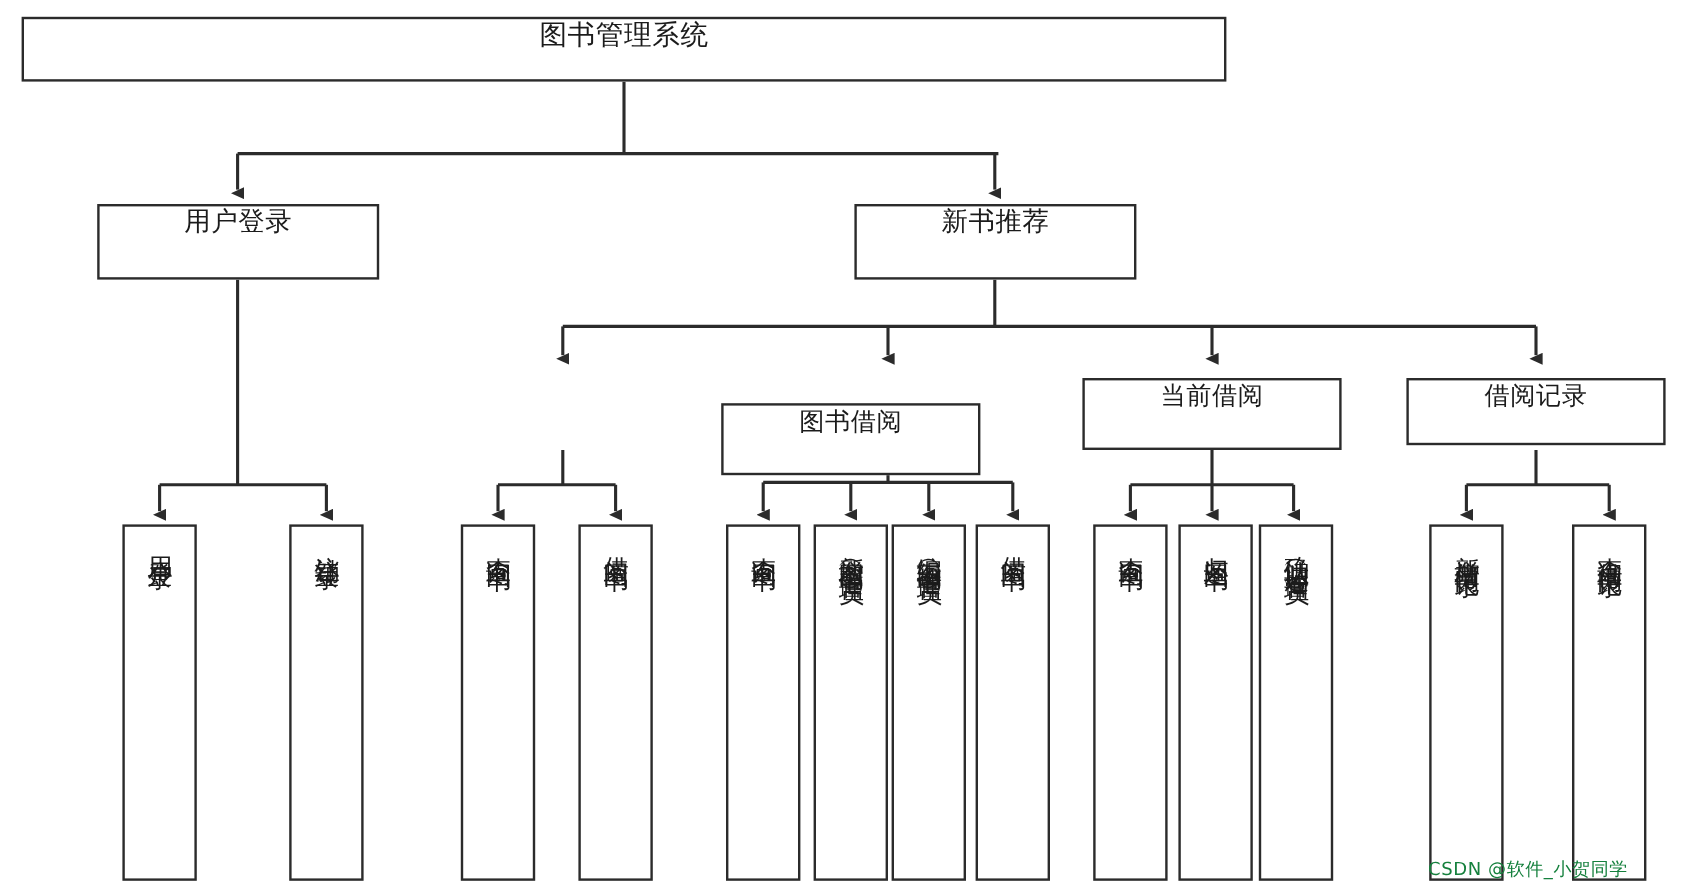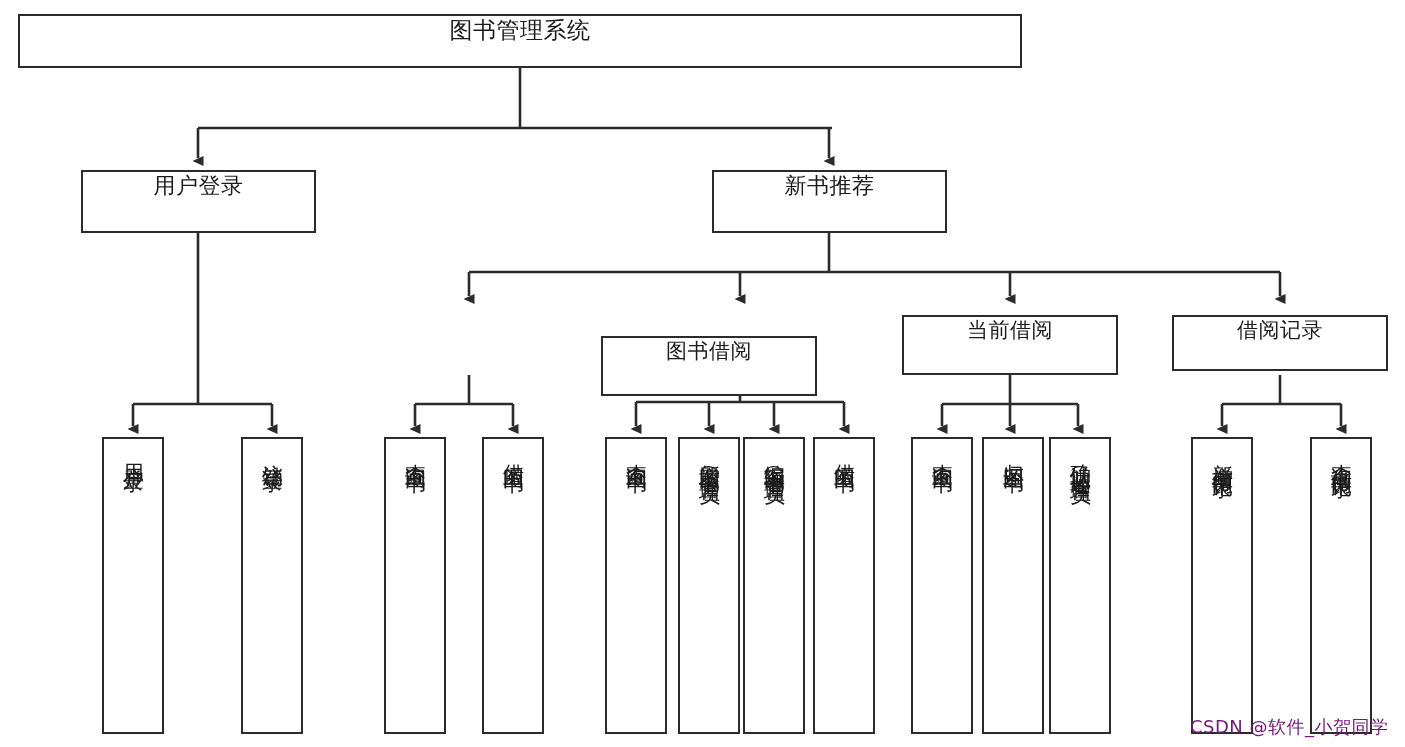--- a/index.html
+++ b/index.html
@@ -59,22 +59,22 @@
   .vtext {
     writing-mode: vertical-rl;
     text-orientation: upright;
     -webkit-text-orientation: upright;
     letter-spacing: 3px;
     line-height: 1;
     white-space: nowrap;
   }
   .watermark {
     position: absolute;
-    color: #701a75;
-    font-size: 18px;
+    color: #15803d;
+    font-size: 15px;
     letter-spacing: 0.5px;
     white-space: nowrap;
     z-index: 5;
   }
 </style>
 </head>
 <body>
 
 <div id="canvas">
 

